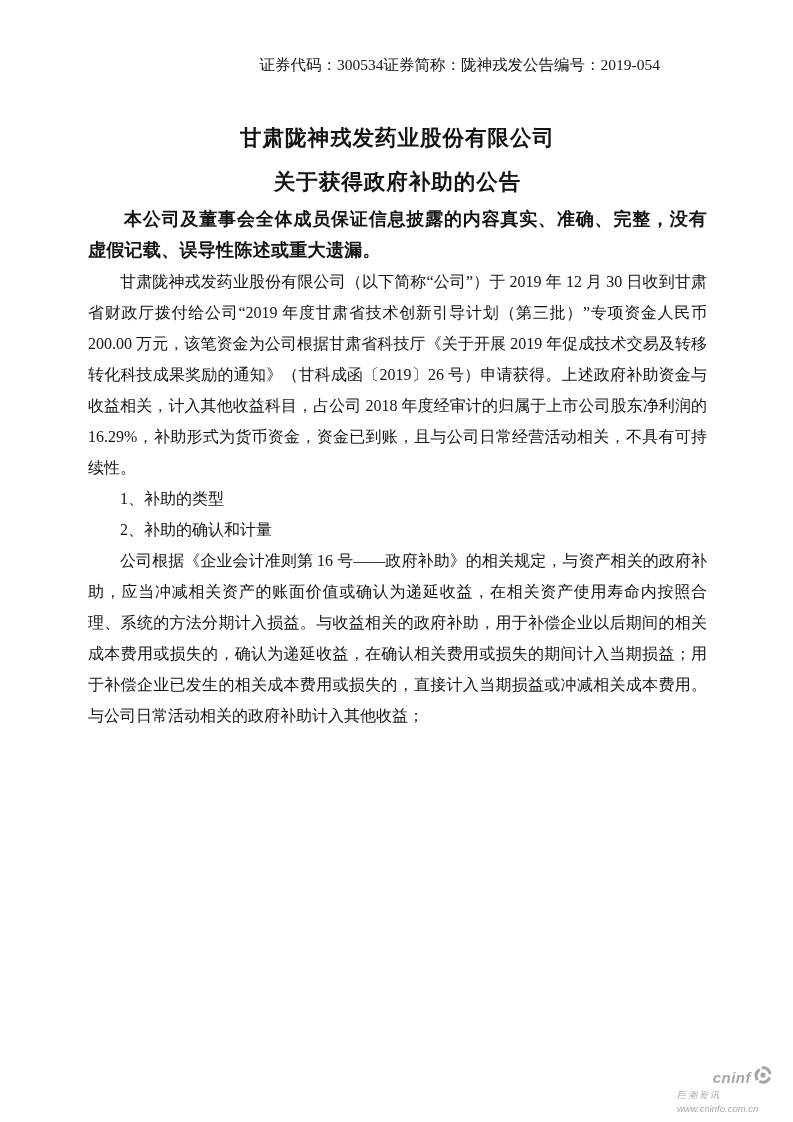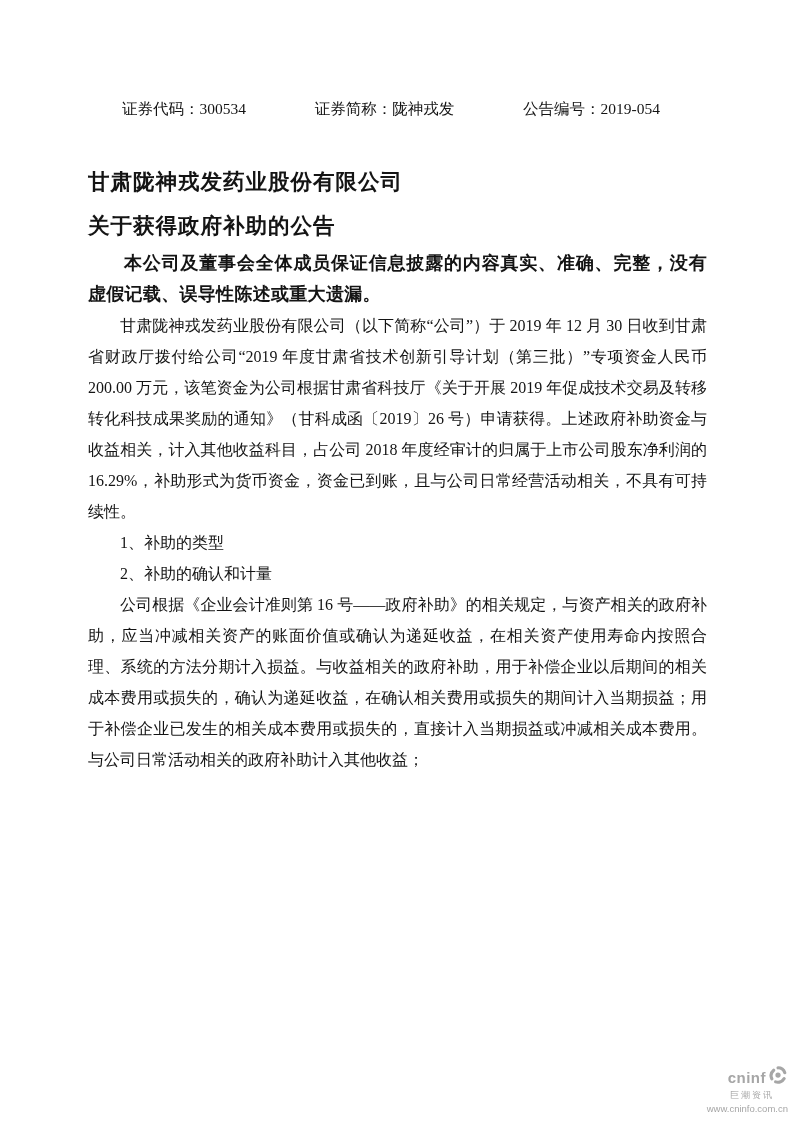--- a/index.html
+++ b/index.html
@@ -13,34 +13,34 @@
   }
   .page { position: absolute; inset: 0; }
   .content {
     position: absolute;
     left: 88px; top: 0;
     width: 619px;
   }
 
   
   .doc-header {
-    margin-top: 100px;
+    margin-top: 56px;
     margin-left: 34px;
     width: 538px;
     display: flex;
-    justify-content: space-between;
+    justify-content: flex-end;
     font-size: 15.5px;
     line-height: 18px;
     white-space: nowrap;
   }
 
   
   .doc-title {
     margin-top: 42px;
-    text-align: left;
+    text-align: center;
     font-weight: 700;
     font-size: 21.5px;
     line-height: 44px;
     letter-spacing: 1px;
   }
 
   
   .doc-body {
     font-size: 16px;
     line-height: 31px;
@@ -62,26 +62,27 @@
     font-family: "Liberation Sans", "DejaVu Sans", sans-serif;
     font-size: 15.5px;
     letter-spacing: 0.3px;
   }
   .section-heading.tight { margin-top: 0; }
   .sub-heading { text-indent: 2em; }
 
   
   .cninfo-logo {
     position: absolute;
-    right: 5px;
+    right: 20px;
     bottom: 8px;
     width: 96px;
-    text-align: right;
+    text-align: left;
     color: #a6a6a6;
     user-select: none;
+    font-style: italic;
   }
   .logo-row {
     display: flex;
     align-items: center;
     justify-content: flex-end;
     gap: 2px;
   }
   .logo-brand {
     font-family: "Liberation Sans", "DejaVu Sans", sans-serif;
     font-weight: 700;

